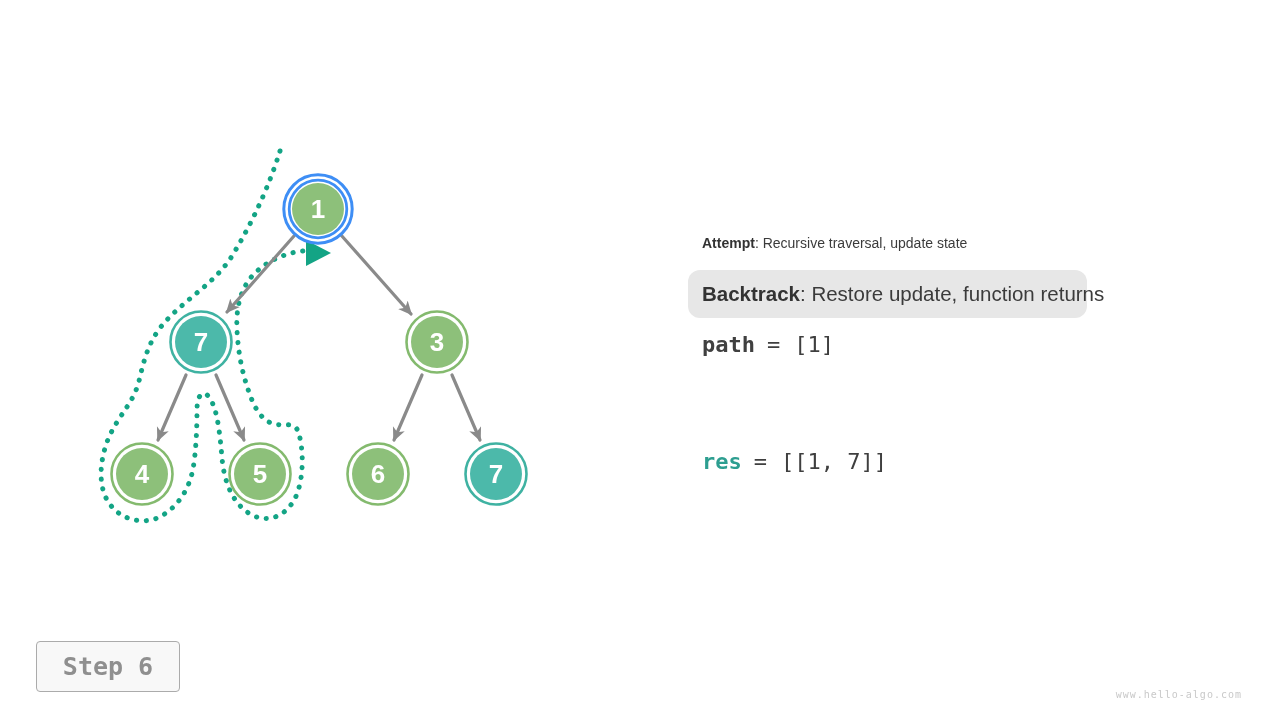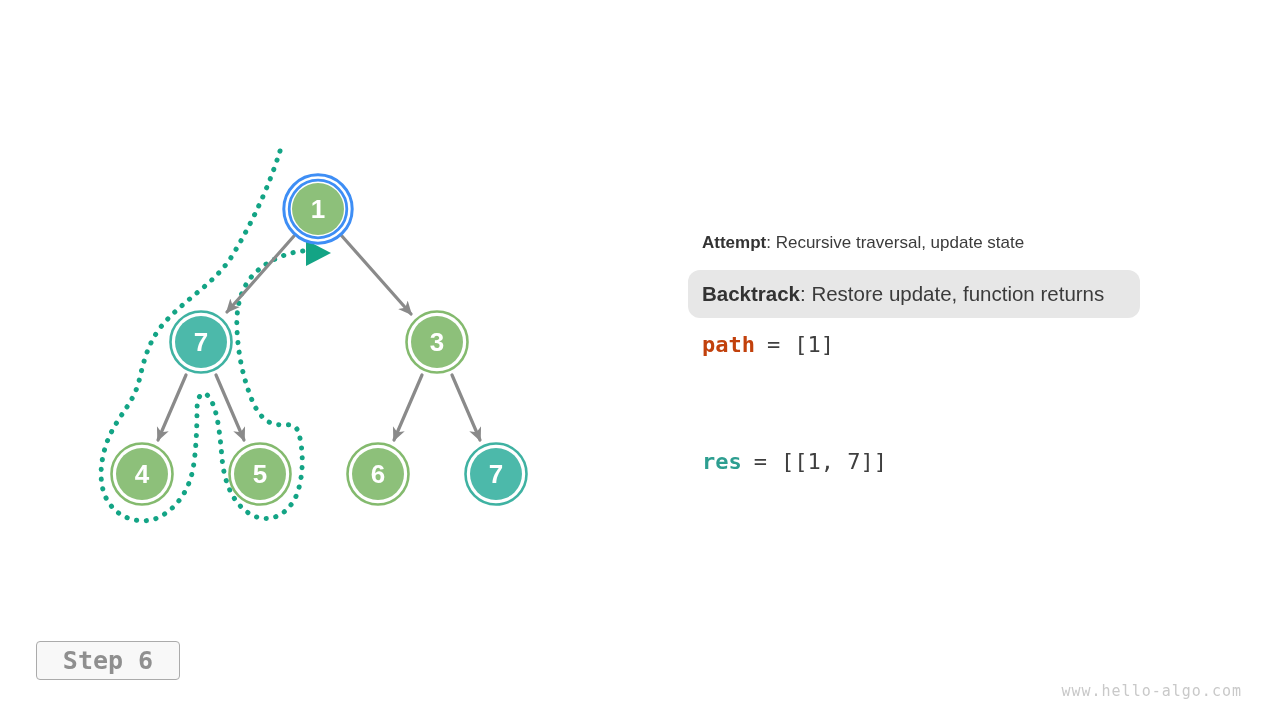--- a/index.html
+++ b/index.html
@@ -7,48 +7,48 @@
     position:relative;width:1280px;height:720px;background:#ffffff;overflow:hidden;
     font-family:"Liberation Sans",sans-serif;
   }
   svg text.node-label{
     font-family:"Liberation Sans",sans-serif;
     font-weight:bold;font-size:26px;fill:#ffffff;
     text-anchor:middle;dominant-baseline:central;
   }
   .legend-line{
     position:absolute;left:702px;height:26px;line-height:26px;
-    font-size:17px;color:#3b3b3b;white-space:nowrap;
+    font-size:14px;color:#3b3b3b;white-space:nowrap;
   }
   .legend-line .lbl{font-weight:bold;color:#333333;}
   .backtrack-box{
-    position:absolute;left:688px;top:270px;width:452px;height:48px;
+    position:absolute;left:688px;top:270px;width:399px;height:48px;
     background:#e7e7e7;border-radius:12px;
     display:flex;align-items:center;box-sizing:border-box;padding-left:14px;
     font-size:20.5px;color:#3b3b3b;white-space:nowrap;
   }
   .backtrack-box .lbl{font-weight:bold;color:#333333;}
   .code-line{
     position:absolute;left:702px;height:28px;line-height:28px;
     font-family:"DejaVu Sans Mono",monospace;font-size:22px;color:#3f3f3f;
     white-space:nowrap;
   }
   .code-line .kw{font-weight:bold;}
-  .code-line .kw-blue{color:#c2410c;}
+  .code-line .kw-blue{color:#404040;}
   .code-line .kw-teal{color:#2d9e90;}
   .code-line .eq{margin-left:12px;margin-right:14px;}
   .step-badge{
-    position:absolute;left:36px;top:641px;width:144px;height:39px;
+    position:absolute;left:36px;top:641px;width:144px;height:51px;
     background:#f8f8f8;border:1.5px solid #ababab;border-radius:4px;
     display:flex;align-items:center;justify-content:center;box-sizing:border-box;
     font-family:"DejaVu Sans Mono",monospace;font-weight:bold;font-size:25px;color:#8f8f8f;
   }
   .watermark{
     position:absolute;right:38px;bottom:20px;
-    font-family:"DejaVu Sans Mono",monospace;font-size:15px;color:#c9c9c9;
+    font-family:"DejaVu Sans Mono",monospace;font-size:10px;color:#c9c9c9;
     letter-spacing:1px;
     margin-left:32px;
   }
 </style>
 </head>
 <body>
 
 <div class="canvas">
 
   <svg width="640" height="720" viewBox="0 0 640 720" style="position:absolute;left:0;top:0;">

